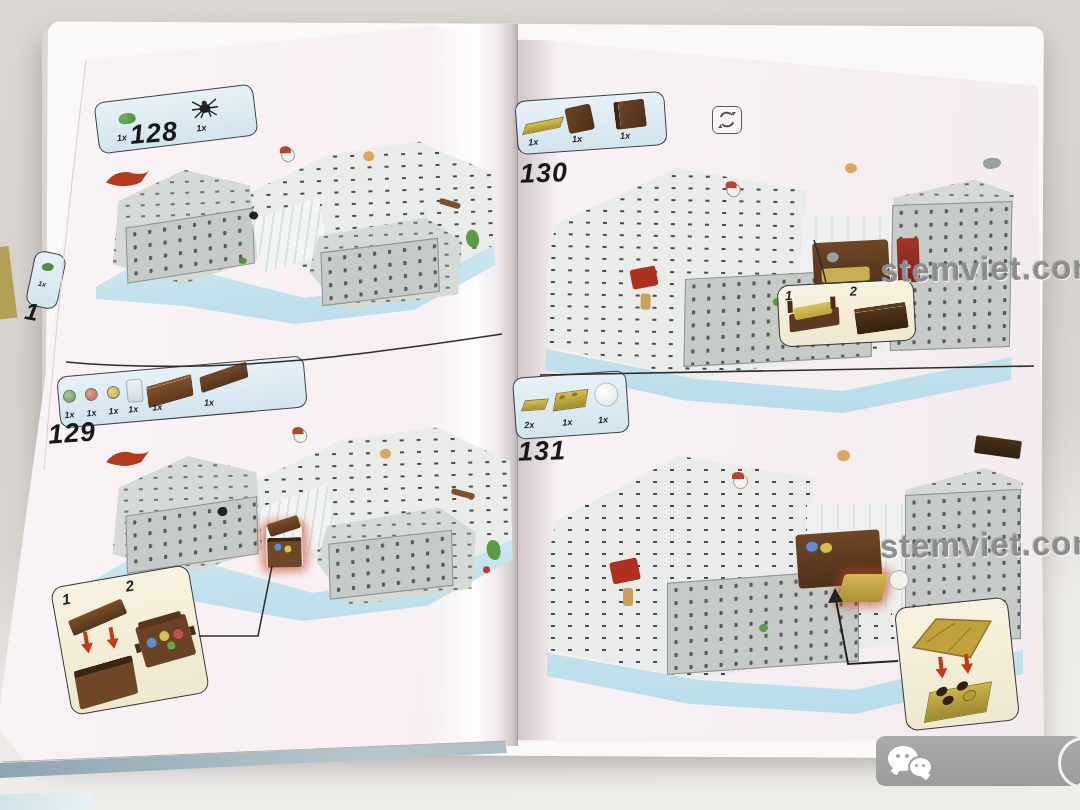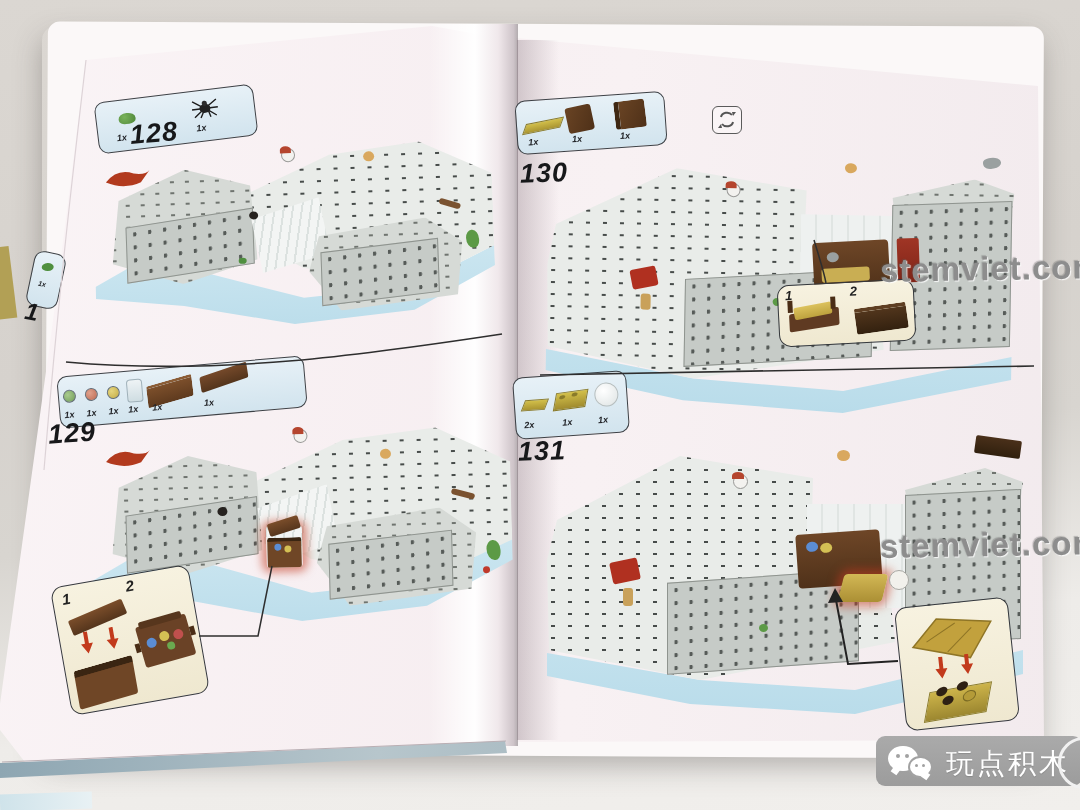--- a/index.html
+++ b/index.html
@@ -316,17 +316,16 @@
         <div class="abs wc-eye" style="left:8px;top:8px;"></div>
         <div class="abs wc-eye" style="left:17px;top:8px;"></div>
       </div>
       <div class="abs wc-tail" style="left:4px;top:23px;"></div>
       <div class="abs wc-b2" style="left:20px;top:12px;">
         <div class="abs wc-eye" style="left:5px;top:6px;width:3px;height:3px;"></div>
         <div class="abs wc-eye" style="left:12px;top:6px;width:3px;height:3px;"></div>
       </div>
       <div class="abs wc-tail" style="left:34px;top:28px;"></div>
     </div>
-    <div class="abs badge-label" style="left:70px;top:9px;">玩点积木</div>
   </div>
   <div class="abs circ-part"></div>
 
 </div>
 
 </body></html>

